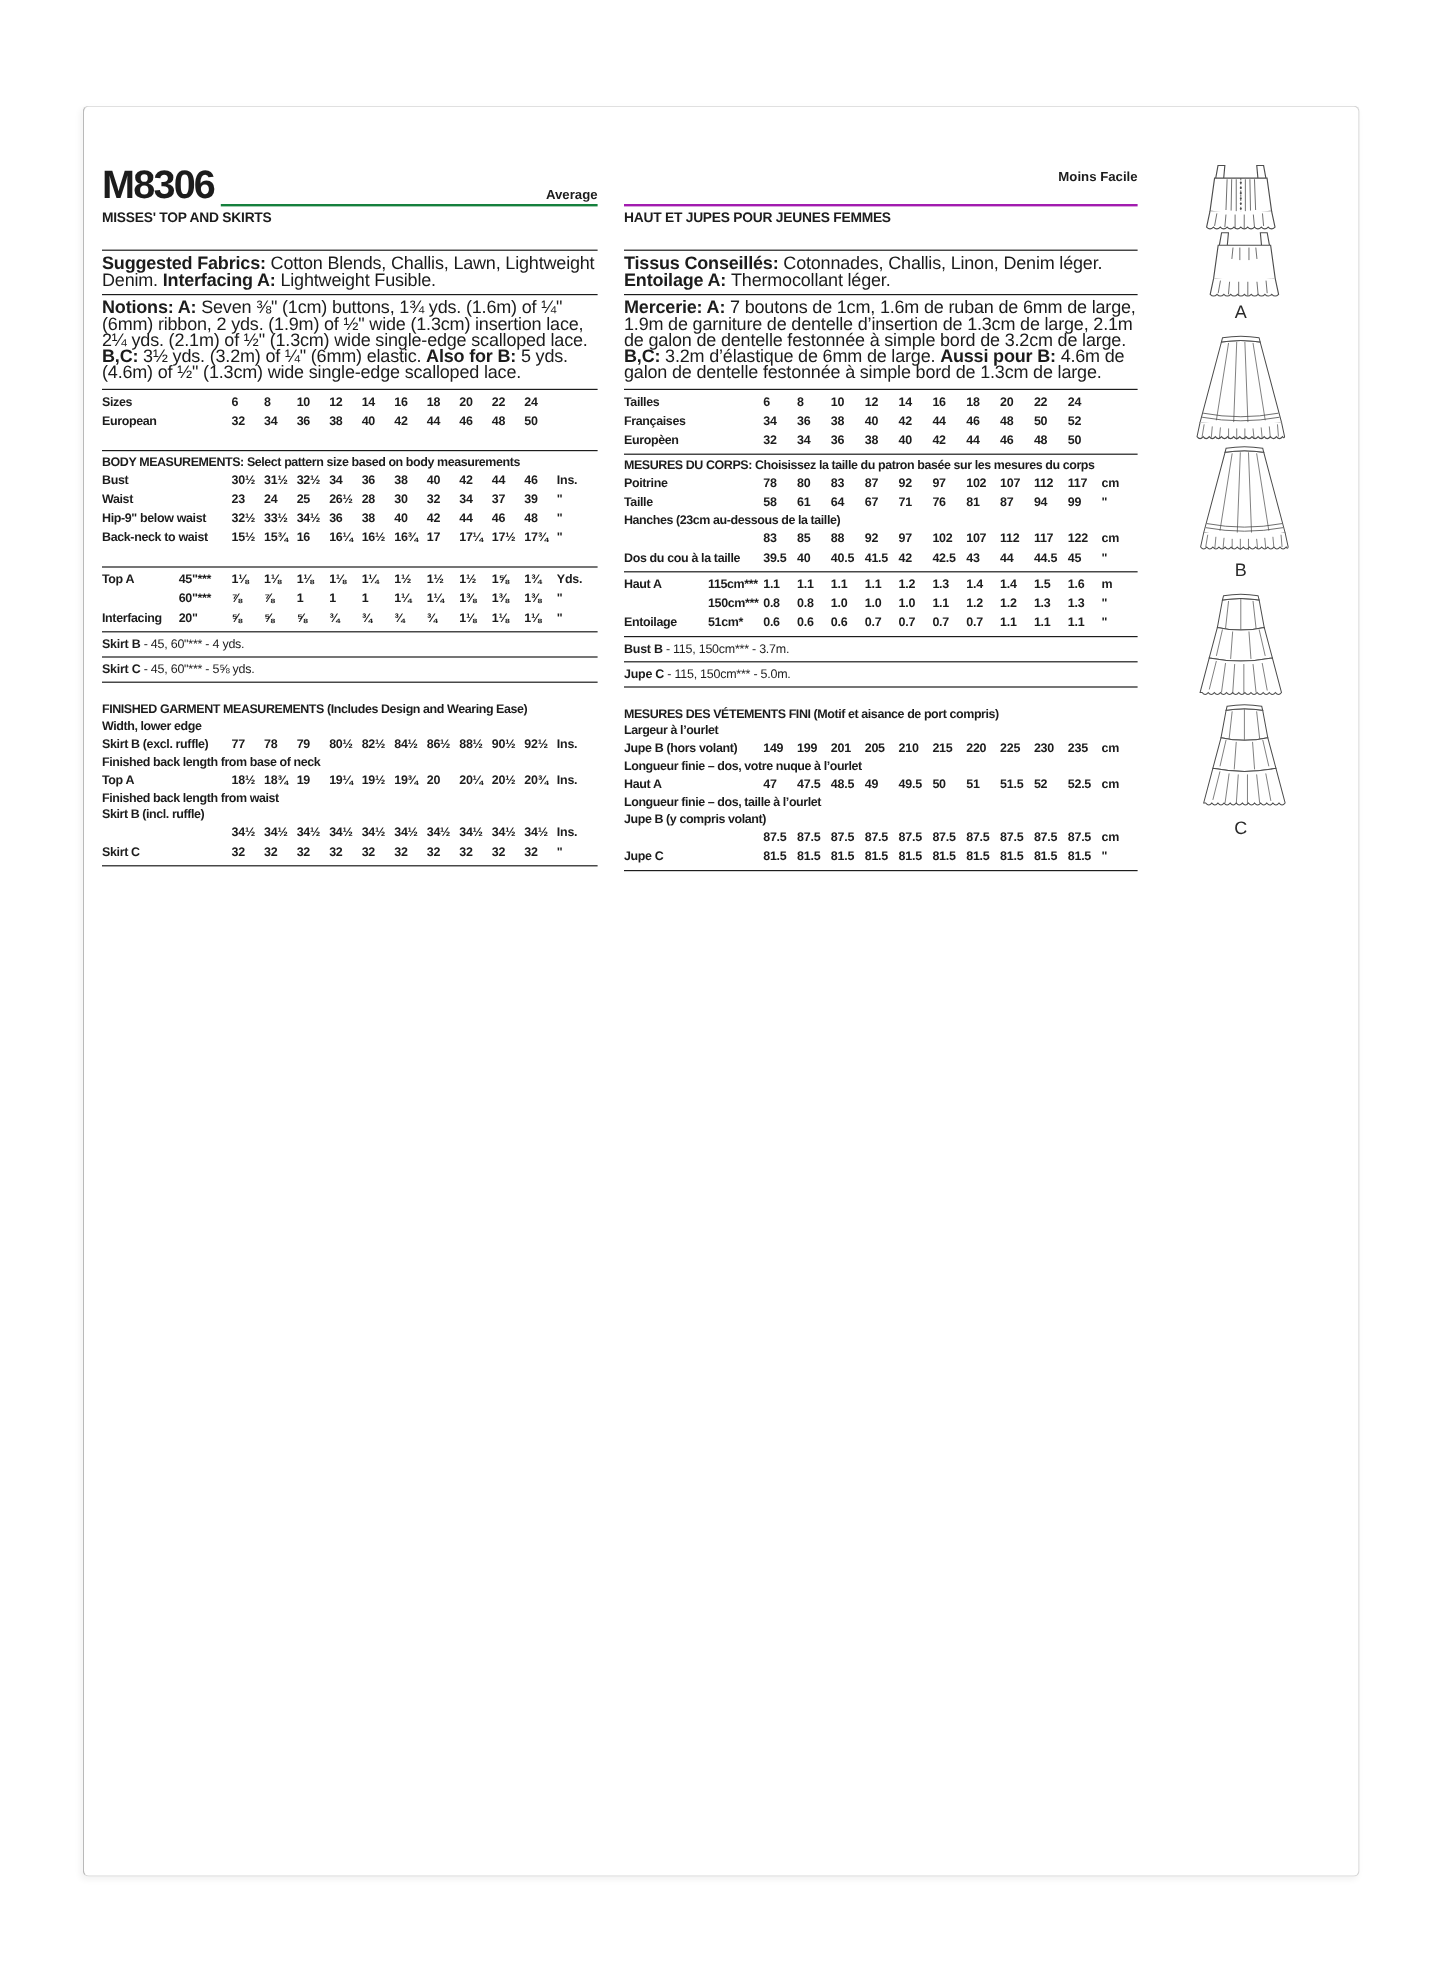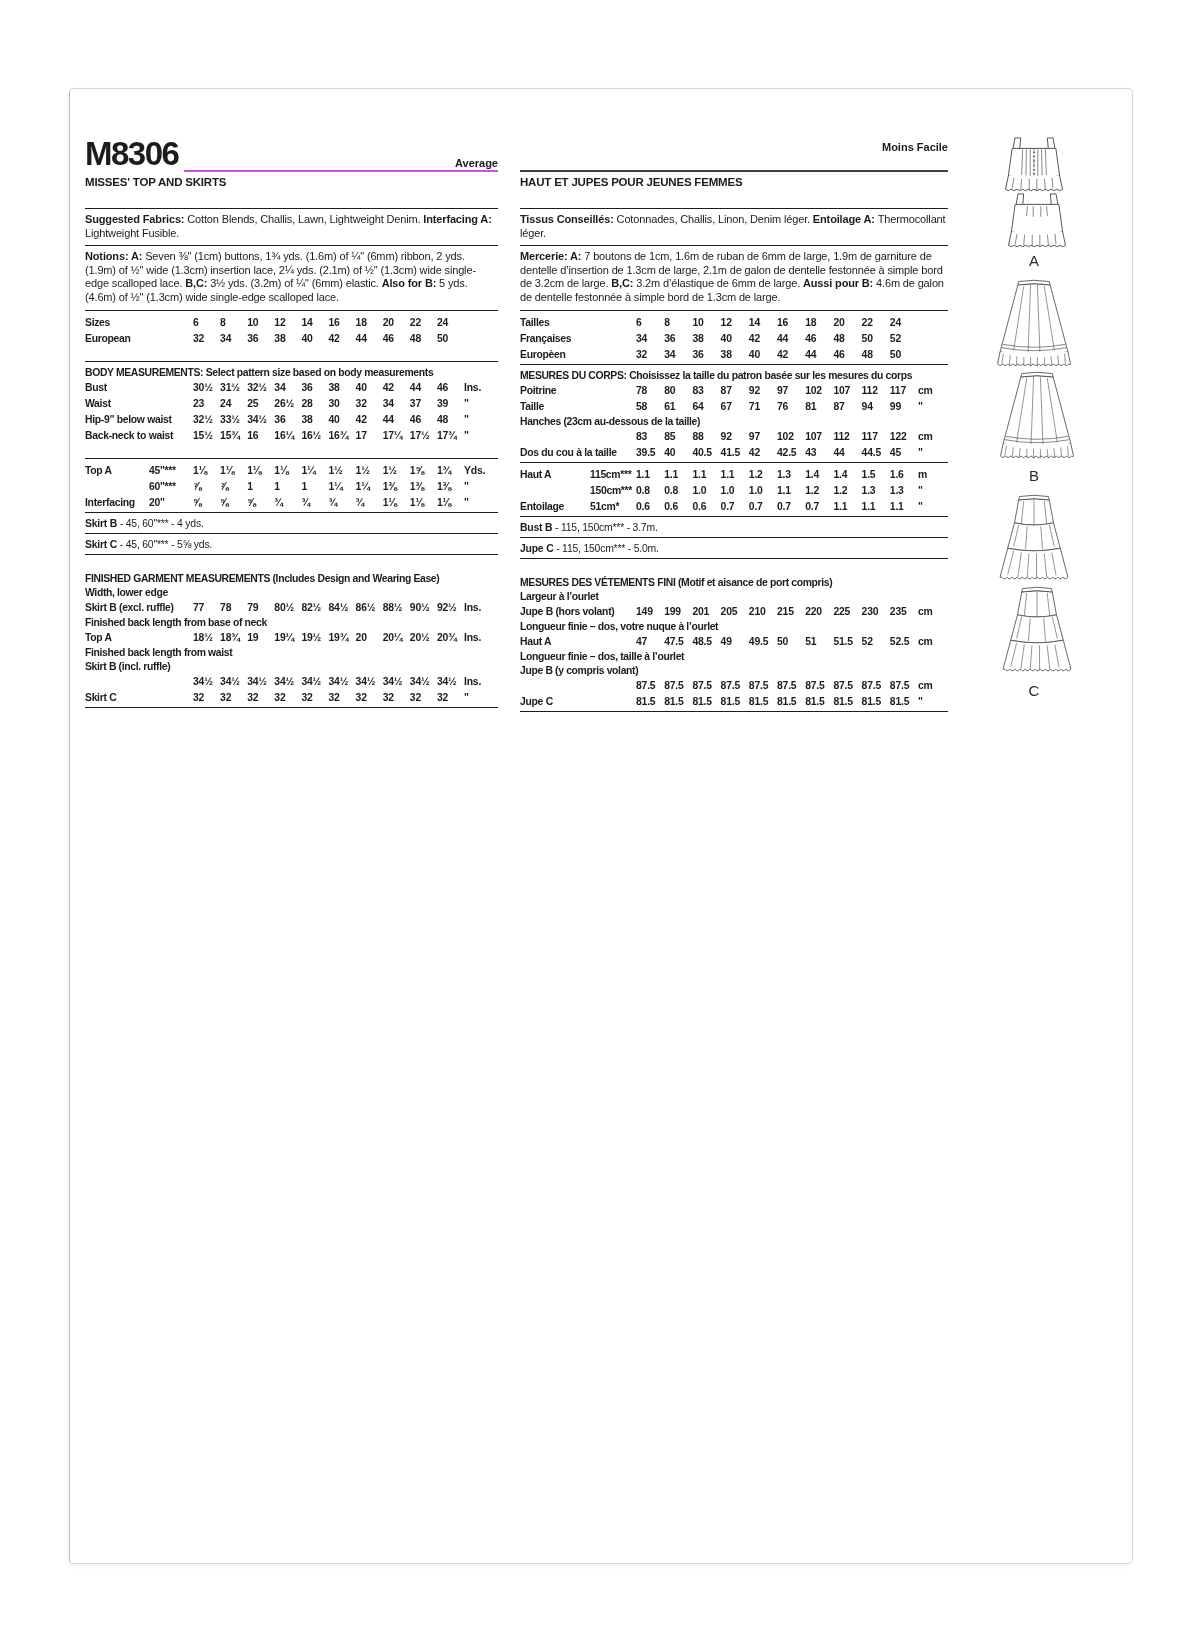--- a/index.html
+++ b/index.html
@@ -3,25 +3,25 @@
 <meta charset="utf-8">
 <style>
   *{margin:0;padding:0;box-sizing:border-box}
   html,body{width:1200px;height:1650px;background:#ffffff;font-family:"Liberation Sans",sans-serif;color:#1c1c1c;position:relative;overflow:hidden}
   .page{position:absolute;left:69px;top:88px;width:1064px;height:1476px;border:1px solid #d6d6d6;border-left:1px solid #b9b9b9;border-radius:5px;box-shadow:-2px 2px 5px rgba(0,0,0,0.05)}
   .col{position:absolute;top:140px}
   .col-en{left:85px;width:413px}
   .col-fr{left:520px;width:428px}
   .title-row{display:flex;align-items:flex-start;height:32px}
   .pattern-num{font-size:33px;font-weight:bold;letter-spacing:-1.5px;line-height:28px}
-  .title-rule{flex:1;border-bottom:2px solid #d946ef;display:flex;justify-content:flex-end;align-items:flex-end;height:100%;padding-bottom:1px;margin-left:6px}
-  .facile-row{height:32px;display:flex;justify-content:flex-end;align-items:center;border-bottom:2px solid #404040;padding-bottom:16px}
+  .title-rule{flex:1;border-bottom:2px solid #15803d;display:flex;justify-content:flex-end;align-items:flex-end;height:100%;padding-bottom:1px;margin-left:6px}
+  .facile-row{height:32px;display:flex;justify-content:flex-end;align-items:flex-end;border-bottom:2px solid #a21caf;padding-bottom:16px}
   .difficulty{font-size:11px;font-weight:bold}
   .sec-title{font-size:11.5px;font-weight:bold;letter-spacing:-0.2px;border-bottom:1.8px solid #1c1c1c;padding:4px 0 20px}
-  .para{font-size:11px;line-height:13.5px;letter-spacing:-0.15px;padding:4px 0}
+  .para{font-size:15px;line-height:13.5px;letter-spacing:-0.15px;padding:4px 0}
   .para.ruled{border-bottom:1.8px solid #1c1c1c;padding-bottom:5px}
   .b{font-weight:bold}
   .meas-table{font-size:10.4px;font-weight:bold;letter-spacing:-0.2px}
   .t-rule{border-top:1.6px solid #1c1c1c;margin:2px 0 3px}
   .t-gap{height:13px}
   .t-header{padding:1.5px 0;font-weight:bold;white-space:nowrap;letter-spacing:-0.35px}
   .t-note{padding:2px 0;font-weight:normal}
   .t-row{display:grid;grid-template-columns:var(--labw) var(--subw) repeat(10,1fr) var(--unitw);padding:1.5px 0;line-height:13px}
   .en{--labw:64px;--subw:44px;--unitw:34px}
   .fr{--labw:70px;--subw:46px;--unitw:30px}

